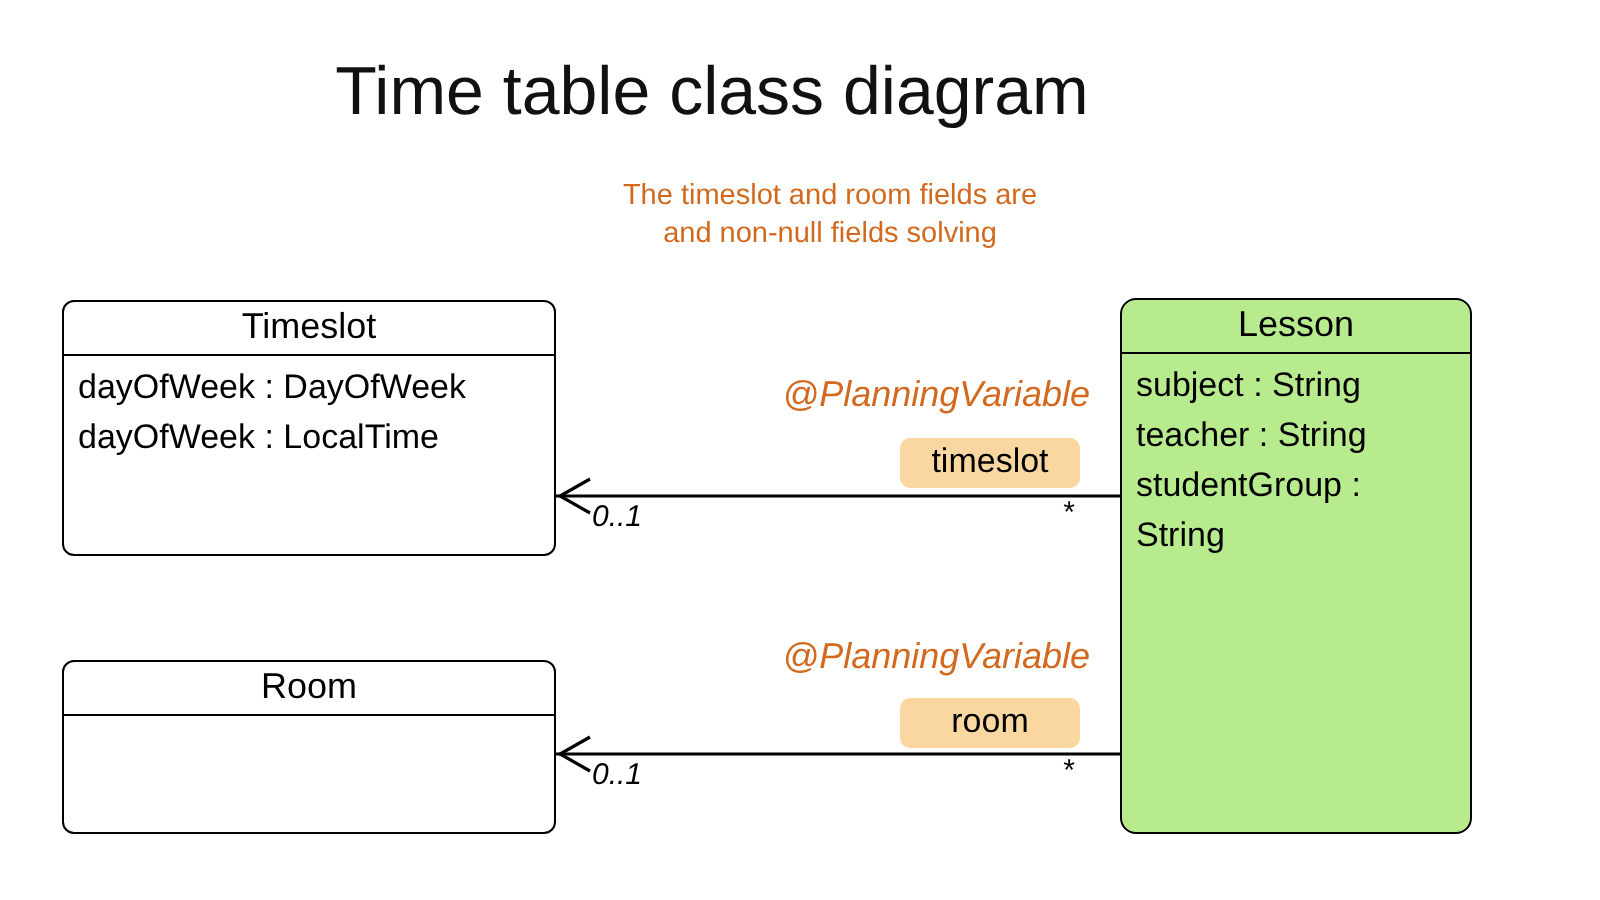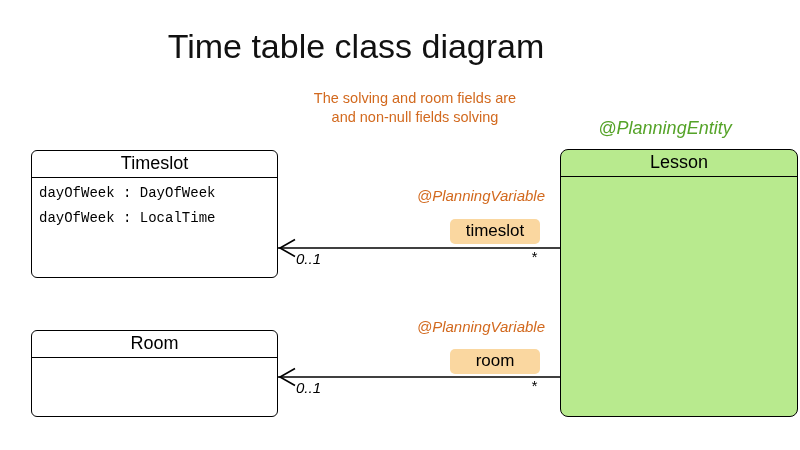--- a/index.html
+++ b/index.html
@@ -14,38 +14,38 @@
   .note {
     position:absolute; left:255px; top:89px; width:320px;
     text-align:center; font-size:14.5px; line-height:19px; color:#d2691e;
   }
   .annotation-entity {
     position:absolute; left:560px; top:118px; width:210px;
     text-align:center; font-size:18px; font-style:italic; color:#55a328;
   }
   .annotation-variable {
     position:absolute; left:345px; width:200px;
-    text-align:right; font-size:15px; font-style:italic; color:#d2691e;
+    text-align:right; font-size:18px; font-style:italic; color:#d2691e;
   }
   .pv-timeslot { top:187px; }
   .pv-room { top:318px; }
 
   .uml-class {
     position:absolute; background:#ffffff; border:1.5px solid #000;
     border-radius:6px; box-sizing:border-box;
   }
   .uml-header {
     text-align:center; font-size:18px; padding:2px 0 3px;
     border-bottom:1.5px solid #000;
   }
-  .uml-attrs { padding:3px 7px; font-size:14px; line-height:25px;font-family:Liberation Mono, monospace; }
+  .uml-attrs { padding:3px 7px; font-size:17px; line-height:25px; }
 
   .class-timeslot { left:31px; top:150px; width:247px; height:128px; }
   .class-room     { left:31px; top:330px; width:247px; height:87px; }
-  .class-lesson   { left:560px; top:149px; width:238px; height:268px;
+  .class-lesson   { left:560px; top:149px; width:176px; height:268px;
                     background:#b8ea8e; border-radius:8px; }
 
   .overlay { position:absolute; left:0; top:0; }
 
   .field-badge {
     position:absolute; left:450px; width:90px; box-sizing:border-box;
     background:#fad7a0; border-radius:5px; text-align:center;
     font-size:17px; padding:2px 0 3px; color:#000;
   }
   .badge-timeslot { top:219px; }
@@ -58,25 +58,24 @@
   .mult-room-far      { left:531px; top:377px; }
 </style>
 </head>
 <body>
 
 <div class="canvas">
 
   <div class="diagram-title">Time table class diagram</div>
 
   <div class="note">
-    <div>The solving and room fields are</div>
+    <div>The timeslot and room fields are</div>
     <div>and non-null fields solving</div>
   </div>
 
-  <div class="annotation-entity">@PlanningEntity</div>
 
   <div class="annotation-variable pv-timeslot">@PlanningVariable</div>
 
   <div class="annotation-variable pv-room">@PlanningVariable</div>
 
   <svg class="overlay" width="800" height="450">
     <g stroke="#000" stroke-width="1.6" fill="none">
       <line x1="278" y1="248" x2="560" y2="248"></line>
       <path d="M295,239.5 L280,248 L295,256.5"></path>
     </g>
@@ -93,20 +92,25 @@
       <div>dayOfWeek : LocalTime</div>
     </div>
   </div>
 
   <div class="uml-class class-room">
     <div class="uml-header">Room</div>
   </div>
 
   <div class="uml-class class-lesson">
     <div class="uml-header">Lesson</div>
+    <div class="uml-attrs">
+      <div>subject : String</div>
+      <div>teacher : String</div>
+      <div>studentGroup : String</div>
+    </div>
   </div>
 
   <div class="field-badge badge-timeslot">timeslot</div>
   <div class="field-badge badge-room">room</div>
 
   <div class="mult mult-timeslot-near">0..1</div>
   <div class="mult mult-timeslot-far">*</div>
   <div class="mult mult-room-near">0..1</div>
   <div class="mult mult-room-far">*</div>
 

